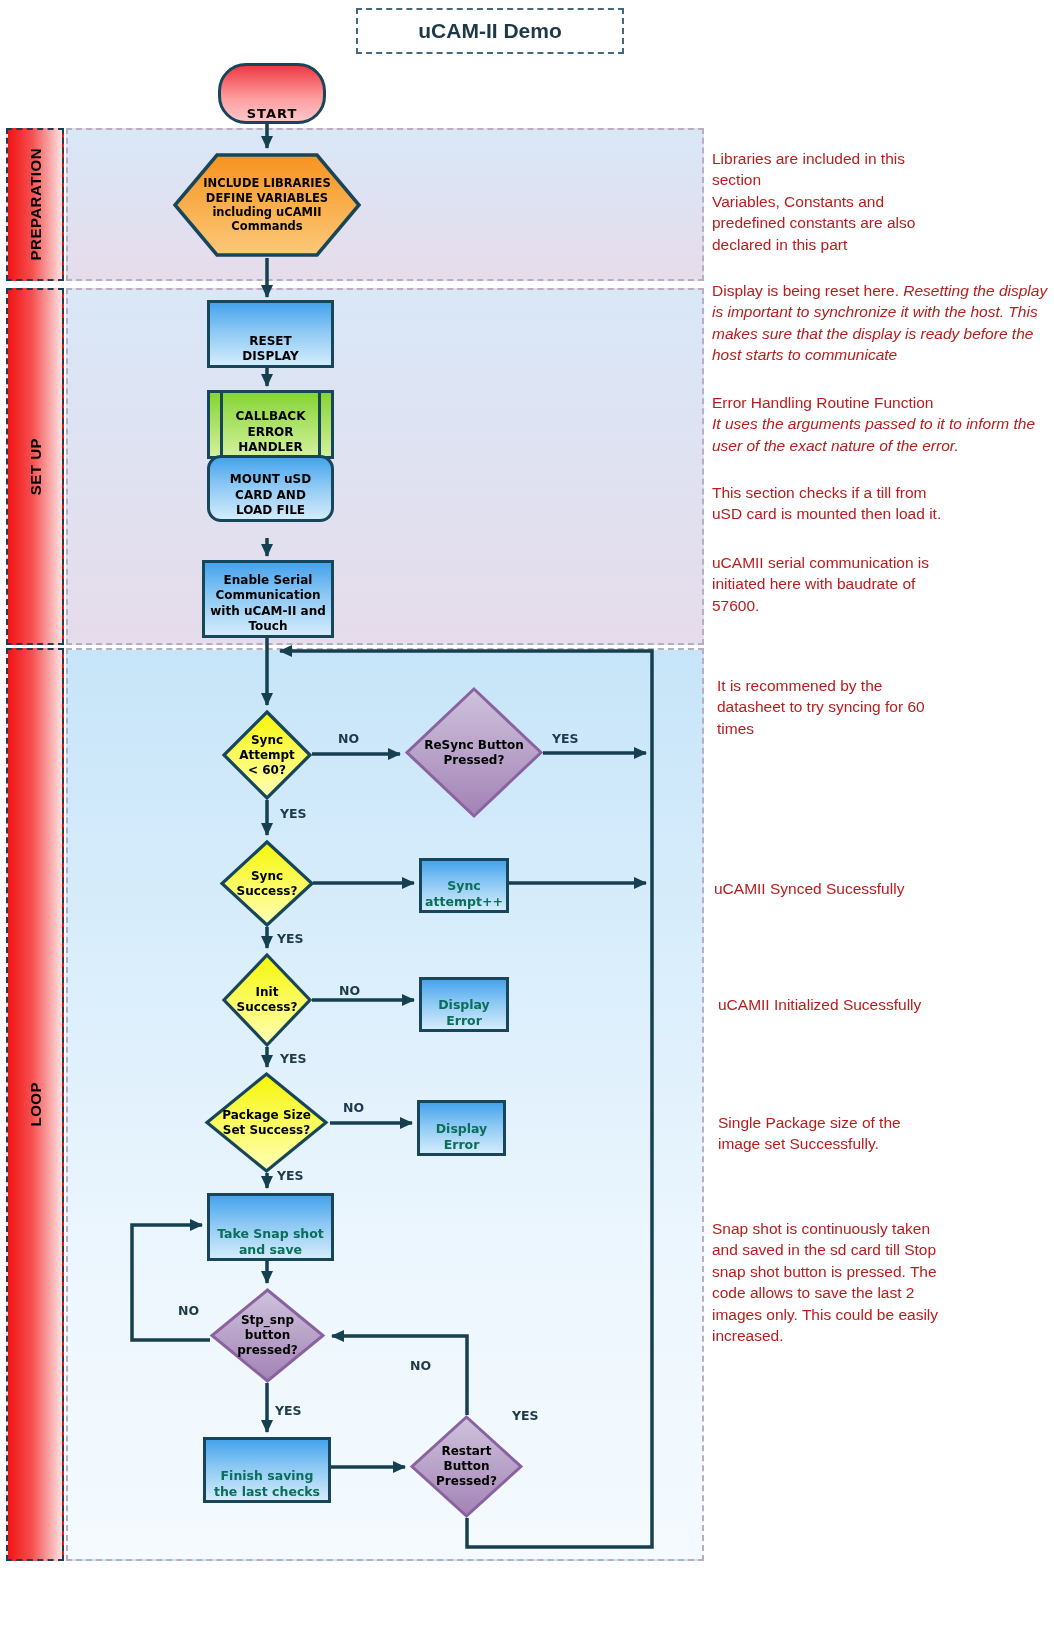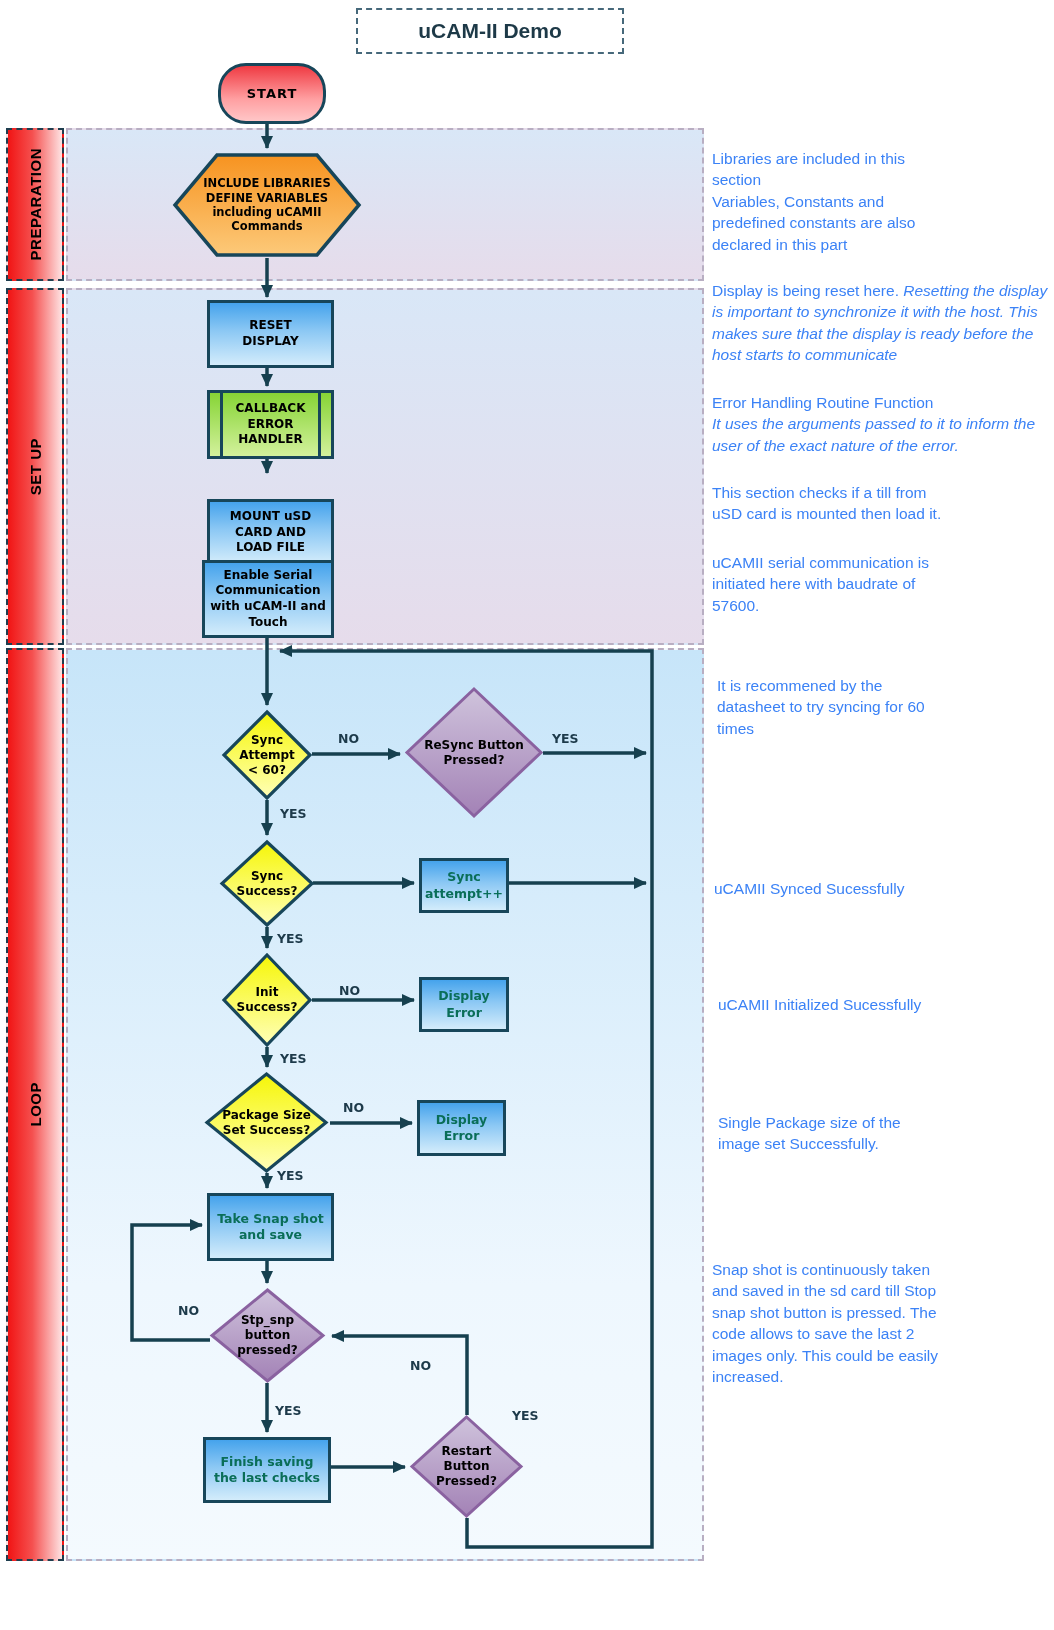--- a/index.html
+++ b/index.html
@@ -8,37 +8,37 @@
   
   .bar{position:absolute;border:2px dashed #1e3d4e;background:linear-gradient(90deg,#f11414 0%,#f5504f 45%,#fee3e3 100%);display:flex;align-items:center;justify-content:center;}
   .bar span{writing-mode:vertical-rl;transform:rotate(180deg);font-weight:bold;font-size:15px;color:#000;letter-spacing:.5px;}
   .region{position:absolute;border:2px dashed #b8aec2;}
   .region.prep,.region.setup{background:linear-gradient(180deg,#d9e7f7 0%,#e6dceb 100%);}
   .region.loop{background:linear-gradient(180deg,#c7e5f9 0%,#eef7fe 70%,#f4fafe 100%);}
   
   .titlebox{position:absolute;left:356px;top:8px;width:264px;height:42px;border:2px dashed #46687a;background:#fff;display:flex;align-items:center;justify-content:center;}
   .titlebox span{font-weight:bold;font-size:21px;color:#1d3947;font-family:"Liberation Sans",sans-serif;}
   
-  .node{position:absolute;display:flex;align-items:center;justify-content:center;text-align:center;font-family:"DejaVu Sans",sans-serif;font-weight:bold;}
+  .node{position:absolute;display:flex;align-items:flex-end;justify-content:center;text-align:center;font-family:"DejaVu Sans",sans-serif;font-weight:bold;}
   .pre{white-space:pre-line;}
   .proc{border:3px solid #17465a;background:linear-gradient(180deg,#45a3ec 0%,#8cc8f4 45%,#d3ecfb 100%);color:#000;font-size:12px;line-height:1.3;}
   .proc.green-text{color:#0a6e58;font-size:12.5px;}
   .callback{border:3px solid #17465a;background:linear-gradient(180deg,#86d435 0%,#d3f19c 100%);color:#000;font-size:12px;line-height:1.3;}
   .callback .innerline{position:absolute;top:0;bottom:0;width:3px;background:#17465a;}
   .oval{border:3px solid #17465a;border-radius:28px;background:linear-gradient(180deg,#ef3a42 0%,#ff9fa1 60%,#ffc6c7 100%);color:#000;font-size:13px;letter-spacing:1px;}
   .shape{position:absolute;}
   .shape svg{position:absolute;left:0;top:0;width:100%;height:100%;overflow:visible;}
   .dtext{position:absolute;left:0;top:0;right:0;bottom:0;display:flex;align-items:center;justify-content:center;text-align:center;font-family:"DejaVu Sans",sans-serif;font-weight:bold;font-size:12px;line-height:1.25;color:#000;}
   .poly-yellow{fill:url(#gradYellow);stroke:#17465a;stroke-width:3.2;}
   .poly-purple{fill:url(#gradPurple);stroke:#8a62a0;stroke-width:3;}
   .poly-orange{fill:url(#gradOrange);stroke:#17465a;stroke-width:3.5;}
   
   .elabel{position:absolute;font-family:"DejaVu Sans",sans-serif;font-weight:bold;font-size:12.5px;color:#1d3a4a;white-space:nowrap;}
   
-  .ann{position:absolute;font-size:15.5px;line-height:1.38;color:#3b82f6;}
+  .ann{position:absolute;font-size:15.5px;line-height:1.38;color:#b91c1c;}
   .ann .it{font-style:italic;}
   .ann .blk{display:block;}
   .ann .b{font-weight:bold;}
   .ann.note{font-size:14.8px;line-height:1.42;}
   svg.connectors{position:absolute;left:0;top:0;z-index:2;}
   .layer-regions{z-index:1;}
   .layer-shapes{z-index:3;}
 </style>
 </head>
 <body>
@@ -128,21 +128,21 @@
   </div>
 
   <div class="node callback" style="left:207px;top:390px;width:121px;height:63px;">
     <div class="innerline" style="left:10px;"></div>
     <div class="innerline" style="right:10px;"></div>
     <span class="pre">CALLBACK
 ERROR
 HANDLER</span>
   </div>
 
-  <div class="node proc" style="left:207px;top:499px;width:121px;height:61px;">
+  <div class="node proc" style="left:207px;top:455px;width:121px;height:61px;border-radius:14px;">
     <span class="pre">MOUNT uSD
 CARD AND
 LOAD FILE</span>
   </div>
 
   <div class="node proc" style="left:202px;top:560px;width:126px;height:72px;">
     <span class="pre">Enable Serial
 Communication
 with uCAM-II and
 Touch</span>
@@ -265,21 +265,21 @@
   <div class="ann pre" style="left:712px;top:552px;width:330px;">uCAMII serial communication is
 initiated here with baudrate of
 57600.</div>
   <div class="ann pre" style="left:717px;top:675px;width:320px;">It is recommened by the
 datasheet to try syncing for 60
 times</div>
   <div class="ann" style="left:714px;top:878px;width:330px;">uCAMII Synced Sucessfully</div>
   <div class="ann" style="left:718px;top:994px;width:330px;">uCAMII Initialized Sucessfully</div>
   <div class="ann pre" style="left:718px;top:1112px;width:320px;">Single Package size of the
 image set Successfully.</div>
-  <div class="ann pre" style="left:712px;top:1218px;width:330px;margin-top:41px;">Snap shot is continuously taken
+  <div class="ann pre" style="left:712px;top:1218px;width:330px;">Snap shot is continuously taken
 and saved in the sd card till Stop
 snap shot button is pressed. The
 code allows to save the last 2
 images only. This could be easily
 increased.</div>
 
   <div class="ann note" style="left:705px;top:1495px;width:348px;">
   </div>
 
 </div>

